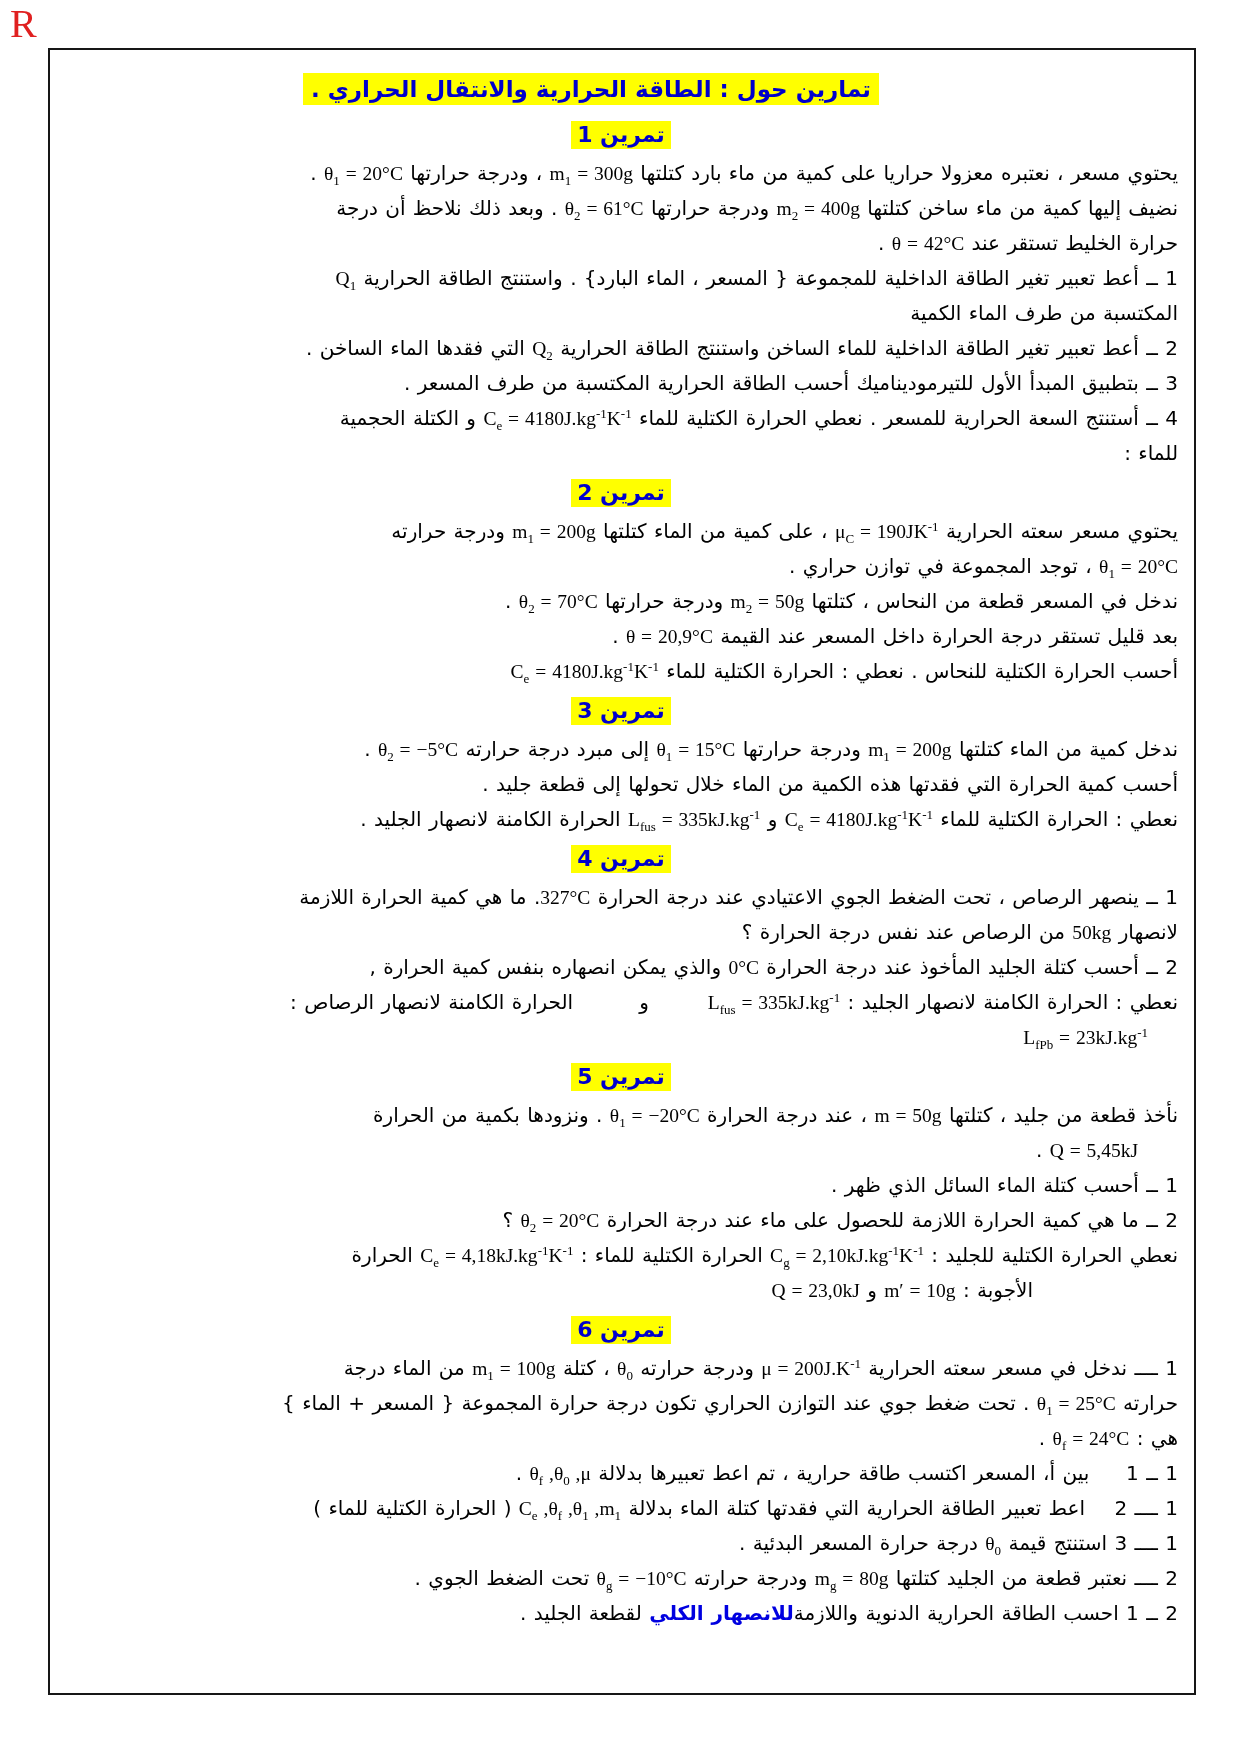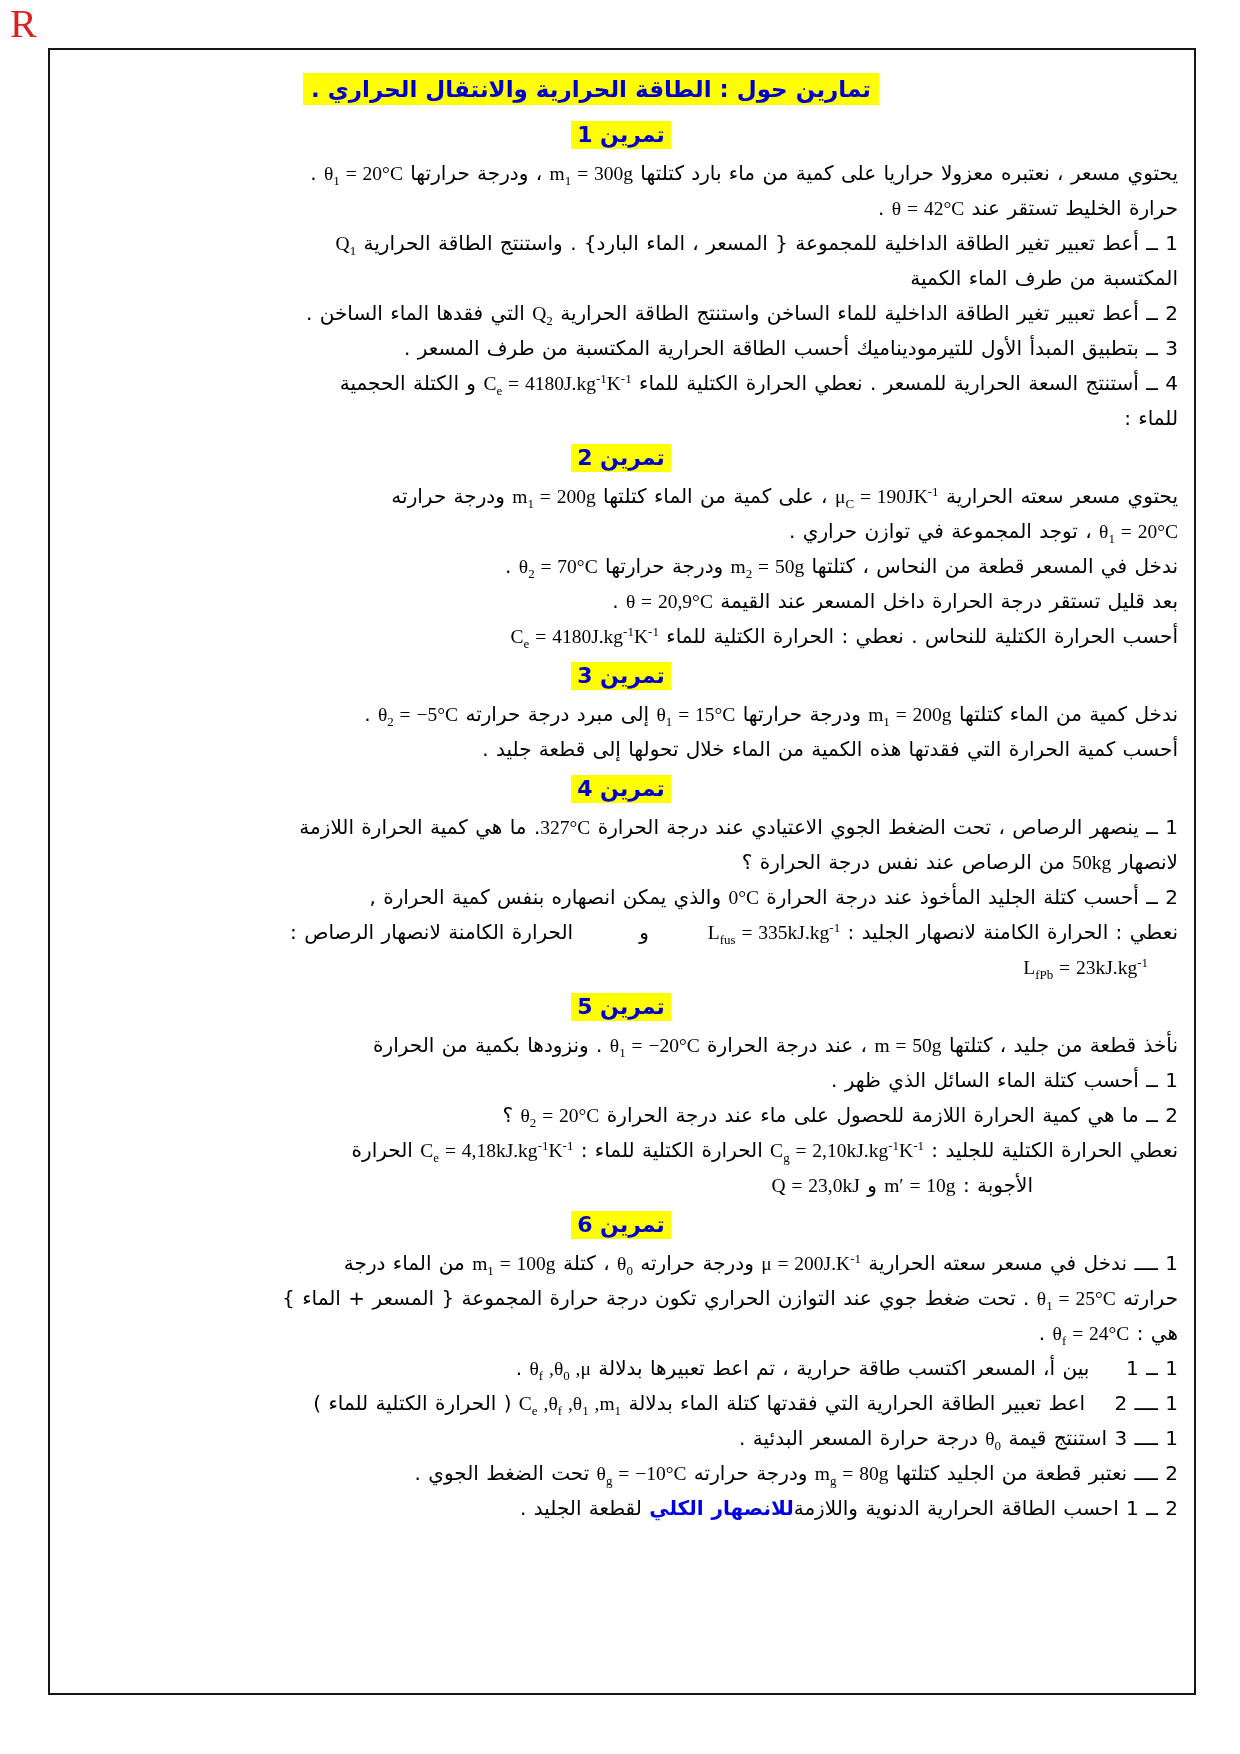--- a/index.html
+++ b/index.html
@@ -78,44 +78,47 @@
 
 <div class="corner">R</div>
 
 <div class="sheet">
   <div class="title-wrap">
     <span class="title">تمارين حول : الطاقة الحرارية والانتقال الحراري .</span>
   </div>
   <div>
       <div class="ex-header"><span class="ex-label">تمرين 1</span></div>
       <div class="line"><span class="ar">يحتوي مسعر ، نعتبره معزولا حراريا على كمية من ماء بارد كتلتها </span><span class="m" dir="ltr">m<sub>1</sub> = 300g</span><span class="ar"> ، ودرجة حرارتها </span><span class="m" dir="ltr">θ<sub>1</sub> = 20°C</span><span class="ar"> .</span></div>
+      <div class="line"><span class="ar">نضيف إليها كمية من ماء ساخن كتلتها </span><span class="m" dir="ltr">m<sub>2</sub> = 400g</span><span class="ar"> ودرجة حرارتها </span><span class="m" dir="ltr">θ<sub>2</sub> = 61°C</span><span class="ar"> . وبعد ذلك نلاحظ أن درجة</span></div>
       <div class="line"><span class="ar">حرارة الخليط تستقر عند </span><span class="m" dir="ltr">θ = 42°C</span><span class="ar"> .</span></div>
       <div class="line"><span class="ar">1 ــ أعط  تعبير تغير الطاقة الداخلية للمجموعة { المسعر ، الماء البارد} . واستنتج الطاقة الحرارية </span><span class="m" dir="ltr">Q<sub>1</sub></span></div>
       <div class="line"><span class="ar">المكتسبة من طرف  الماء الكمية</span></div>
       <div class="line"><span class="ar">2 ــ أعط تعبير تغير الطاقة الداخلية للماء الساخن واستنتج الطاقة الحرارية </span><span class="m" dir="ltr">Q<sub>2</sub></span><span class="ar"> التي فقدها الماء الساخن .</span></div>
       <div class="line"><span class="ar">3 ــ بتطبيق المبدأ الأول للتيرموديناميك أحسب الطاقة الحرارية المكتسبة من طرف المسعر .</span></div>
       <div class="line"><span class="ar">4 ــ أستنتج  السعة الحرارية للمسعر . نعطي الحرارة الكتلية للماء </span><span class="m" dir="ltr">C<sub>e</sub> = 4180J.kg<sup>-1</sup>K<sup>-1</sup></span><span class="ar"> و الكتلة الحجمية</span></div>
       <div class="line"><span class="ar">للماء :</span></div>
       <div class="ex-header"><span class="ex-label">تمرين 2</span></div>
       <div class="line"><span class="ar">يحتوي مسعر سعته الحرارية </span><span class="m" dir="ltr">μ<sub>C</sub> = 190JK<sup>-1</sup></span><span class="ar"> ، على كمية من الماء كتلتها </span><span class="m" dir="ltr">m<sub>1</sub> = 200g</span><span class="ar"> ودرجة حرارته</span></div>
       <div class="line"><span class="m" dir="ltr">θ<sub>1</sub> = 20°C</span><span class="ar"> ، توجد المجموعة في توازن حراري .</span></div>
       <div class="line"><span class="ar">ندخل في المسعر قطعة من النحاس ، كتلتها </span><span class="m" dir="ltr">m<sub>2</sub> = 50g</span><span class="ar"> ودرجة حرارتها </span><span class="m" dir="ltr">θ<sub>2</sub> = 70°C</span><span class="ar"> .</span></div>
       <div class="line"><span class="ar">بعد قليل تستقر درجة الحرارة داخل المسعر عند القيمة </span><span class="m" dir="ltr">θ = 20,9°C</span><span class="ar"> .</span></div>
       <div class="line"><span class="ar">أحسب الحرارة الكتلية للنحاس . نعطي : الحرارة الكتلية للماء </span><span class="m" dir="ltr">C<sub>e</sub> = 4180J.kg<sup>-1</sup>K<sup>-1</sup></span></div>
       <div class="ex-header"><span class="ex-label">تمرين 3</span></div>
       <div class="line"><span class="ar">ندخل كمية من الماء كتلتها </span><span class="m" dir="ltr">m<sub>1</sub> = 200g</span><span class="ar"> ودرجة حرارتها </span><span class="m" dir="ltr">θ<sub>1</sub> = 15°C</span><span class="ar"> إلى مبرد درجة حرارته </span><span class="m" dir="ltr">θ<sub>2</sub> = −5°C</span><span class="ar"> .</span></div>
       <div class="line"><span class="ar">أحسب كمية الحرارة التي فقدتها هذه الكمية من الماء خلال تحولها إلى قطعة جليد .</span></div>
+      <div class="line"><span class="ar">نعطي : الحرارة الكتلية للماء </span><span class="m" dir="ltr">C<sub>e</sub> = 4180J.kg<sup>-1</sup>K<sup>-1</sup></span><span class="ar"> و </span><span class="m" dir="ltr">L<sub>fus</sub> = 335kJ.kg<sup>-1</sup></span><span class="ar"> الحرارة الكامنة لانصهار الجليد .</span></div>
       <div class="ex-header"><span class="ex-label">تمرين 4</span></div>
       <div class="line"><span class="ar">1 ــ ينصهر الرصاص ، تحت الضغط الجوي الاعتيادي عند درجة الحرارة </span><span class="m" dir="ltr">327°C</span><span class="ar">. ما هي كمية الحرارة اللازمة</span></div>
       <div class="line"><span class="ar">لانصهار </span><span class="m" dir="ltr">50kg</span><span class="ar"> من الرصاص عند نفس درجة الحرارة ؟</span></div>
       <div class="line"><span class="ar">2 ــ أحسب كتلة الجليد المأخوذ عند درجة الحرارة </span><span class="m" dir="ltr">0°C</span><span class="ar"> والذي يمكن انصهاره بنفس كمية الحرارة ,</span></div>
       <div class="line"><span class="ar">نعطي : الحرارة الكامنة لانصهار الجليد : </span><span class="m" dir="ltr">L<sub>fus</sub> = 335kJ.kg<sup>-1</sup></span><span class="ar">&nbsp;&nbsp;&nbsp;&nbsp;&nbsp;&nbsp;&nbsp; و &nbsp;&nbsp;&nbsp;&nbsp;&nbsp;&nbsp;&nbsp; الحرارة الكامنة لانصهار الرصاص :</span></div>
       <div class="line" style="padding-right: 30px;"><span class="m" dir="ltr">L<sub>fPb</sub> = 23kJ.kg<sup>-1</sup></span></div>
       <div class="ex-header"><span class="ex-label">تمرين 5</span></div>
       <div class="line"><span class="ar">نأخذ قطعة من جليد ، كتلتها </span><span class="m" dir="ltr">m = 50g</span><span class="ar"> ، عند درجة الحرارة </span><span class="m" dir="ltr">θ<sub>1</sub> = −20°C</span><span class="ar"> . ونزودها بكمية من الحرارة</span></div>
+      <div class="line" style="padding-right: 40px;"><span class="m" dir="ltr">Q = 5,45kJ</span><span class="ar"> .</span></div>
       <div class="line"><span class="ar">1 ــ أحسب كتلة الماء السائل الذي ظهر .</span></div>
       <div class="line"><span class="ar">2 ــ ما هي كمية الحرارة اللازمة للحصول على ماء عند درجة الحرارة </span><span class="m" dir="ltr">θ<sub>2</sub> = 20°C</span><span class="ar"> ؟</span></div>
       <div class="line"><span class="ar">نعطي الحرارة الكتلية للجليد : </span><span class="m" dir="ltr">C<sub>g</sub> = 2,10kJ.kg<sup>-1</sup>K<sup>-1</sup></span><span class="ar"> الحرارة الكتلية للماء : </span><span class="m" dir="ltr">C<sub>e</sub> = 4,18kJ.kg<sup>-1</sup>K<sup>-1</sup></span><span class="ar"> الحرارة</span></div>
       <div class="line" style="padding-right: 145px;"><span class="ar">الأجوبة : </span><span class="m" dir="ltr">m′ = 10g</span><span class="ar"> و </span><span class="m" dir="ltr">Q = 23,0kJ</span></div>
       <div class="ex-header"><span class="ex-label">تمرين 6</span></div>
       <div class="line"><span class="ar">1 ــــ ندخل في مسعر سعته الحرارية </span><span class="m" dir="ltr">μ = 200J.K<sup>-1</sup></span><span class="ar"> ودرجة حرارته </span><span class="m" dir="ltr">θ<sub>0</sub></span><span class="ar"> ، كتلة </span><span class="m" dir="ltr">m<sub>1</sub> = 100g</span><span class="ar"> من الماء درجة</span></div>
       <div class="line"><span class="ar">حرارته </span><span class="m" dir="ltr">θ<sub>1</sub> = 25°C</span><span class="ar"> . تحت ضغط  جوي عند التوازن الحراري تكون درجة حرارة المجموعة { المسعر + الماء }</span></div>
       <div class="line"><span class="ar">هي : </span><span class="m" dir="ltr">θ<sub>f</sub> = 24°C</span><span class="ar"> .</span></div>
       <div class="line"><span class="ar">1 ــ 1&nbsp;&nbsp;&nbsp;&nbsp; بين أ، المسعر اكتسب طاقة حرارية ، تم اعط تعبيرها بدلالة  </span><span class="m" dir="ltr">θ<sub>f</sub> ,θ<sub>0</sub> ,μ</span><span class="ar"> .</span></div>
       <div class="line"><span class="ar">1 ــــ 2&nbsp;&nbsp;&nbsp; اعط تعبير الطاقة الحرارية التي فقدتها كتلة الماء بدلالة </span><span class="m" dir="ltr">C<sub>e</sub> ,θ<sub>f</sub> ,θ<sub>1</sub> ,m<sub>1</sub></span><span class="ar"> ( الحرارة الكتلية للماء )</span></div>

